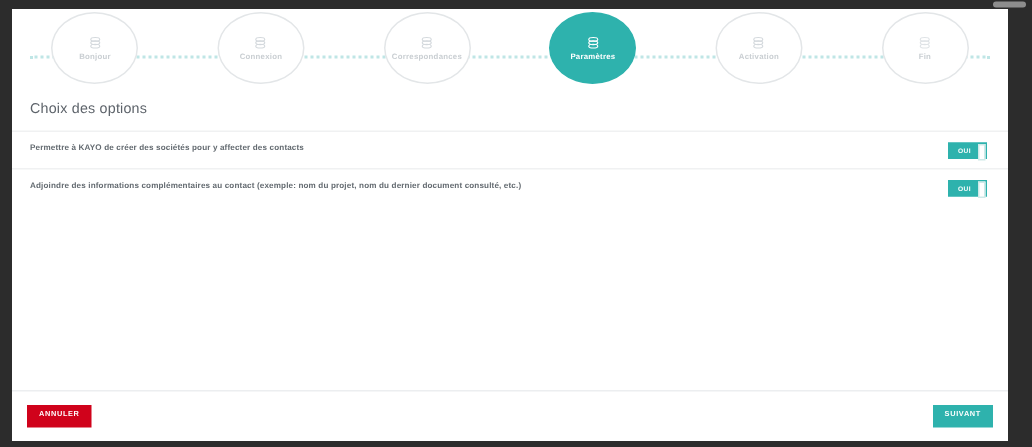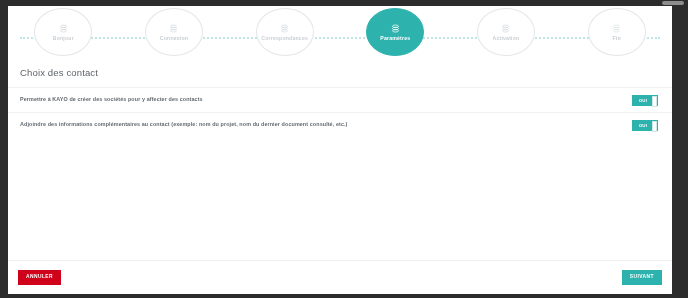--- a/index.html
+++ b/index.html
@@ -267,21 +267,21 @@
             </svg>
           </span>
           <span class="step-label">Fin</span>
         </div>
 
       </div>
     </div>
 
     <div id="content">
 
-      <div id="page-title">Choix des contact</div>
+      <div id="page-title">Choix des options</div>
 
       <div class="option-row">
         <div class="option-label">Permettre à KAYO de créer des sociétés pour y affecter des contacts</div>
         <div class="toggle">
           <span class="toggle-text">OUI</span>
           <span class="toggle-knob"></span>
         </div>
       </div>
 
       <div class="option-row">

